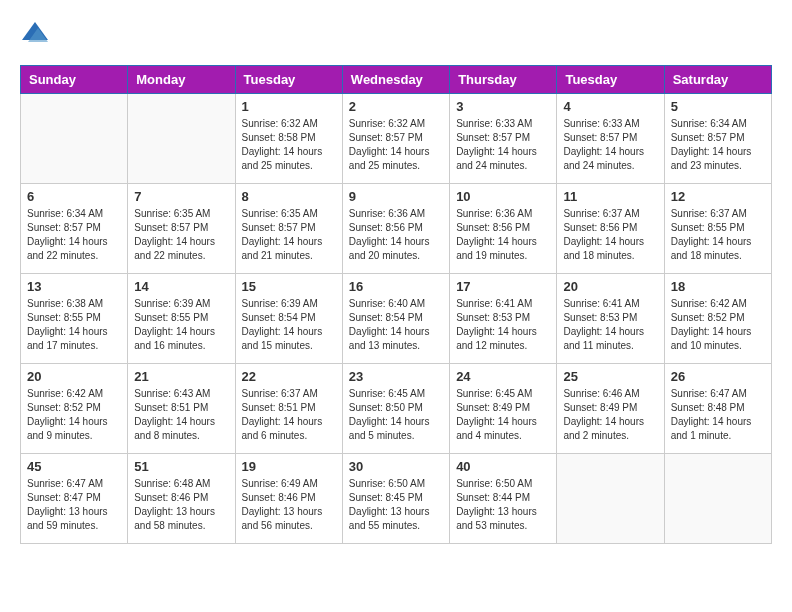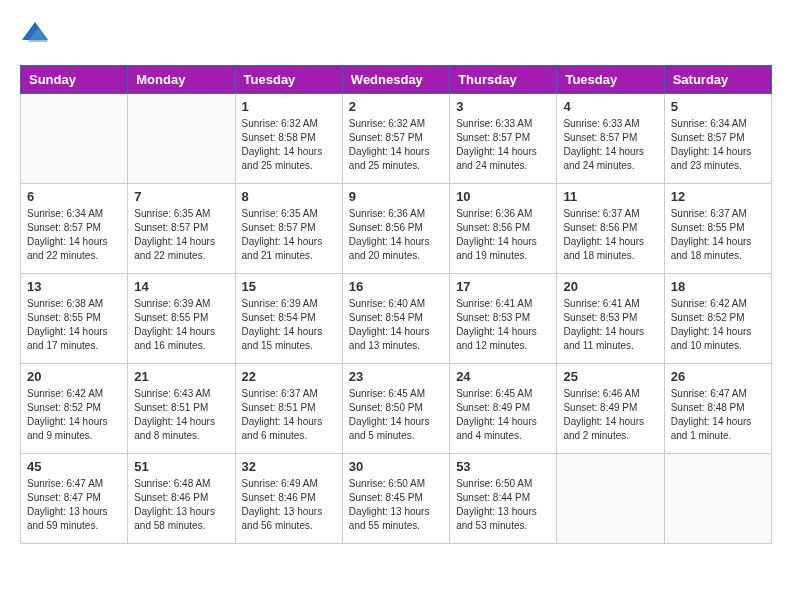--- a/index.html
+++ b/index.html
@@ -298,33 +298,33 @@
 Sunset: 8:47 PM
 Daylight: 13 hours and 59 minutes.</div>
         </td>
         <td>
           <div class="day-number">51</div>
           <div class="day-info">Sunrise: 6:48 AM
 Sunset: 8:46 PM
 Daylight: 13 hours and 58 minutes.</div>
         </td>
         <td>
-          <div class="day-number">32</div>
+          <div class="day-number">19</div>
           <div class="day-info">Sunrise: 6:49 AM
 Sunset: 8:46 PM
 Daylight: 13 hours and 56 minutes.</div>
         </td>
         <td>
           <div class="day-number">30</div>
           <div class="day-info">Sunrise: 6:50 AM
 Sunset: 8:45 PM
 Daylight: 13 hours and 55 minutes.</div>
         </td>
         <td>
-          <div class="day-number">53</div>
+          <div class="day-number">40</div>
           <div class="day-info">Sunrise: 6:50 AM
 Sunset: 8:44 PM
 Daylight: 13 hours and 53 minutes.</div>
         </td>
         <td class="empty"></td>
         <td class="empty"></td>
       </tr>
     </tbody>
 </table>
 

